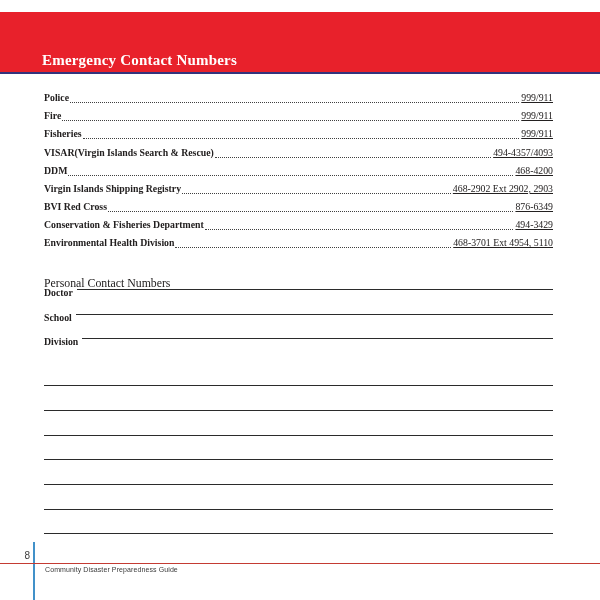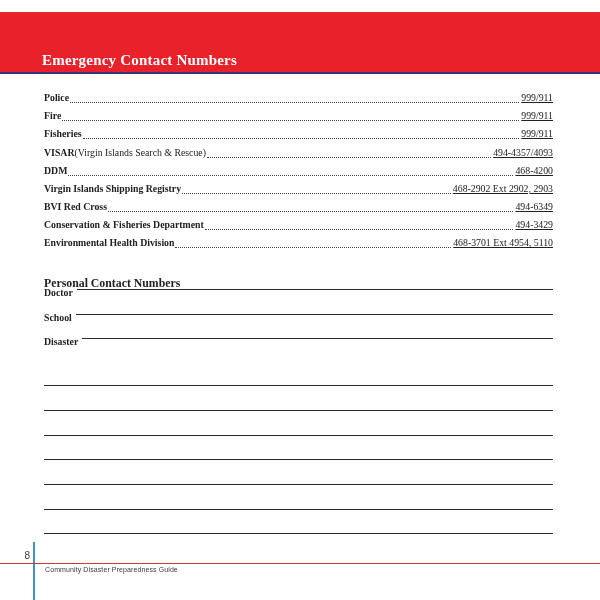--- a/index.html
+++ b/index.html
@@ -40,38 +40,38 @@
     right: 47px;
   }
   .contact-row {
     display: flex;
     align-items: flex-end;
     height: 18.15px;
     font-size: 9.8px;
     white-space: nowrap;
   }
   .contact-label { font-weight: bold; }
-  .contact-suffix { font-weight: normal; margin-top: 44px; }
+  .contact-suffix { font-weight: bold; margin-top: 44px; }
   .leader {
     flex: 1;
     height: 3px;
     margin: 0 2px 0 1px;
     border-bottom: 1.9px dotted #404040;
     min-width: 10px;
   }
   .contact-value { font-weight: normal; text-decoration: underline; }
 
   
   .personal-title {
     position: absolute;
     top: 276px;
     left: 44px;
     margin: 0;
     font-size: 11.8px;
-    font-weight: bold;
+    font-weight: normal;
   }
   .fields {
     position: absolute;
     top: 287px;
     left: 44px;
     right: 47px;
   }
   .field-row {
     display: flex;
     align-items: flex-start;
@@ -187,21 +187,21 @@
         <span class="contact-label">Virgin Islands Shipping Registry</span>
         <span class="contact-suffix"></span>
         <span class="leader"></span>
         <span class="contact-value">468-2902 Ext 2902, 2903</span>
       </div>
 
       <div class="contact-row">
         <span class="contact-label">BVI Red Cross</span>
         <span class="contact-suffix"></span>
         <span class="leader"></span>
-        <span class="contact-value">494-6349</span>
+        <span class="contact-value">876-6349</span>
       </div>
 
       <div class="contact-row">
         <span class="contact-label">Conservation &amp; Fisheries Department</span>
         <span class="contact-suffix"></span>
         <span class="leader"></span>
         <span class="contact-value">494-3429</span>
       </div>
 
       <div class="contact-row">
@@ -221,21 +221,21 @@
         <span class="field-label">Doctor</span>
         <span class="field-line"></span>
       </div>
 
       <div class="field-row">
         <span class="field-label">School</span>
         <span class="field-line"></span>
       </div>
 
       <div class="field-row">
-        <span class="field-label">Disaster</span>
+        <span class="field-label">Division</span>
         <span class="field-line"></span>
       </div>
 
   </div>
 
   <div class="blanks">
 
       <div class="blank-row"></div>
 
       <div class="blank-row"></div>

